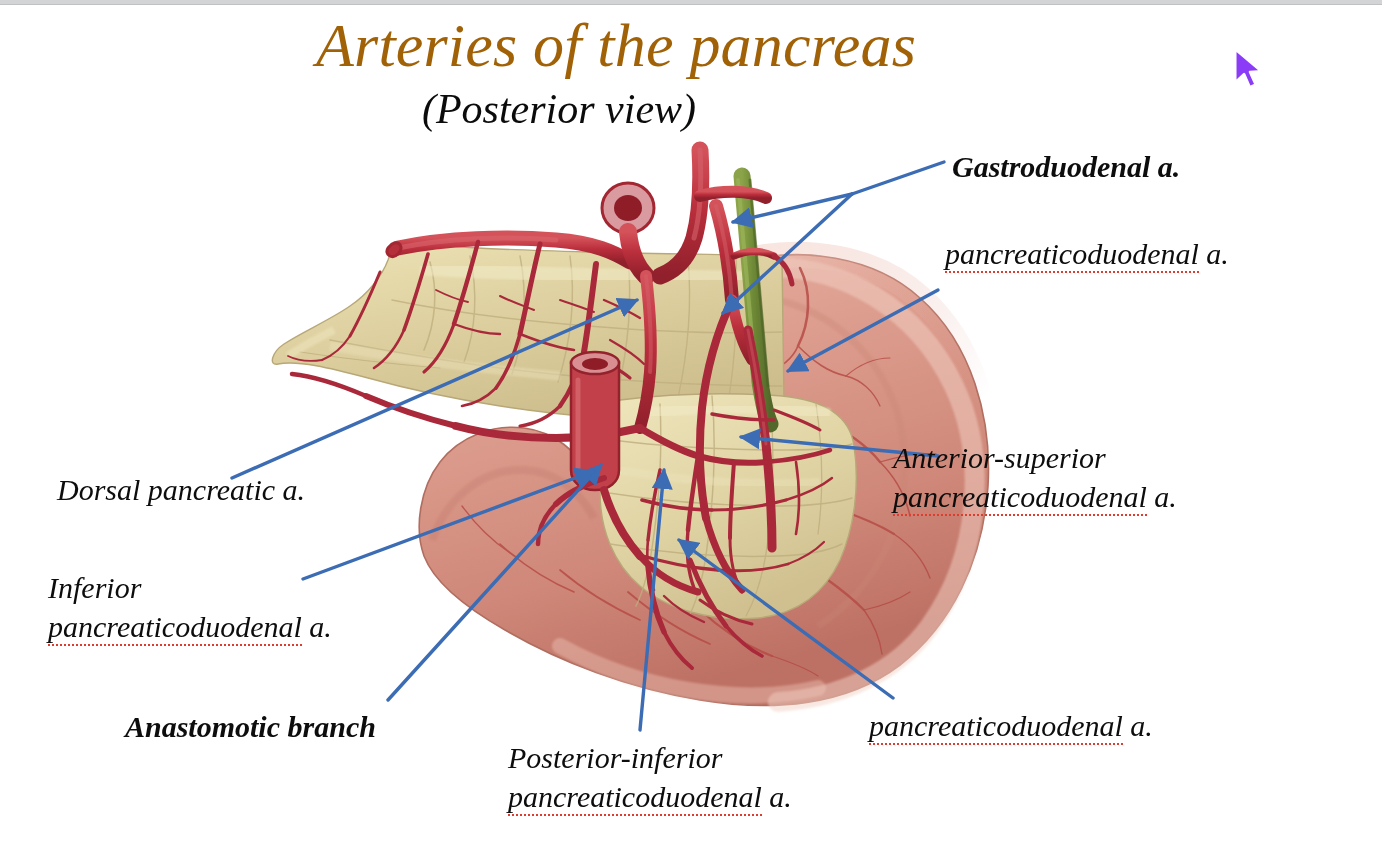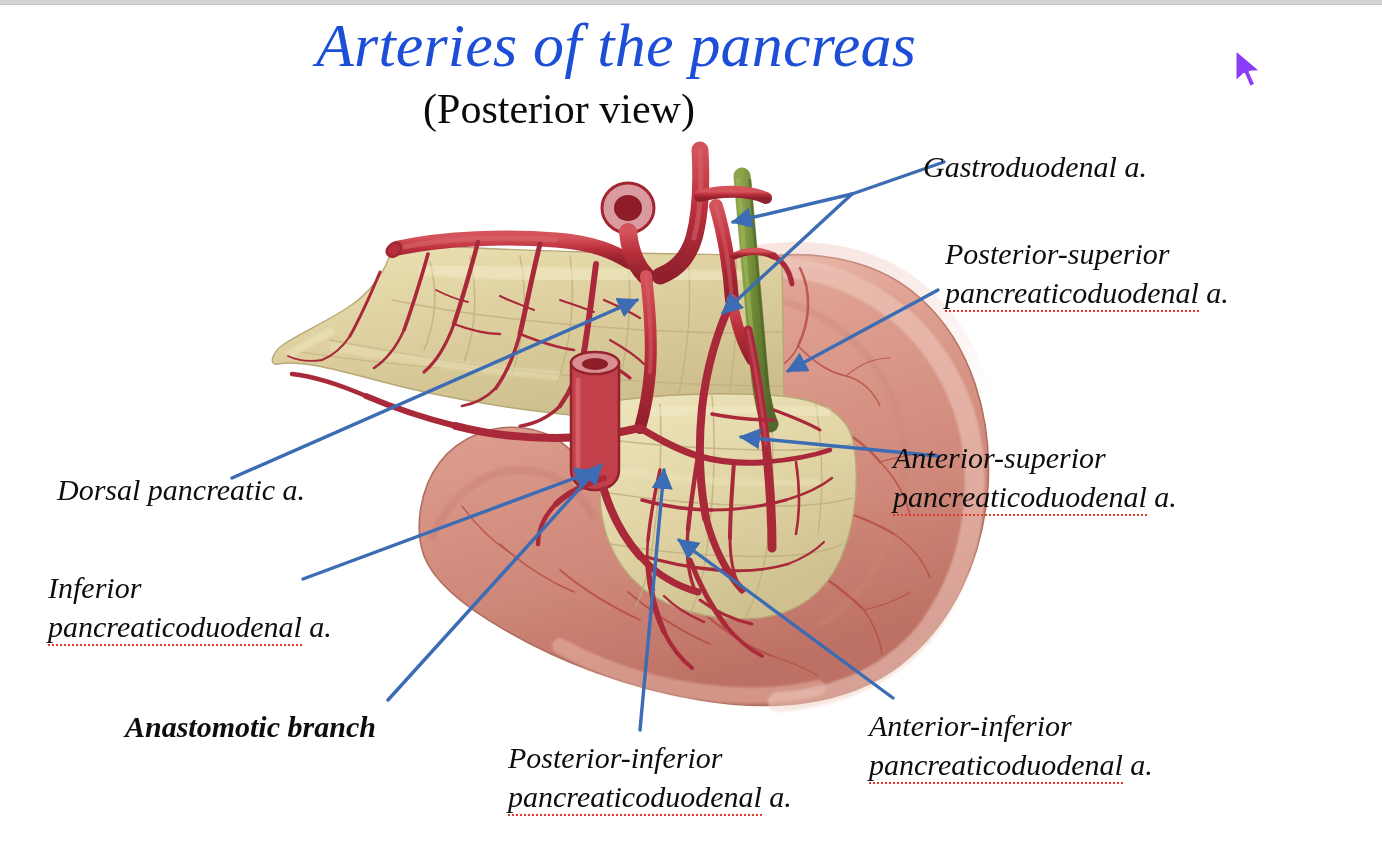--- a/index.html
+++ b/index.html
@@ -25,27 +25,28 @@
     box-sizing:border-box;
   }
 
   
   .title{
     position:absolute;left:0;top:14px;width:1282px;
     text-align:center;
     font-style:italic;
     font-size:62px;
     line-height:1.0;
-    color:#1d4ed8;
+    color:#a16207;
     letter-spacing:.2px;
   }
   .title-inner{display:inline-block;transform:translateX(-25px);}
   .subtitle{
     position:absolute;left:0;top:88px;width:1158px;
     text-align:center;
+    font-style:italic;
     font-size:42px;
     line-height:1.0;
     color:#0b0b0b;
   }
   .subtitle-inner{display:inline-block;transform:translateX(-20px);}
 
   
   .label{
     position:absolute;
     font-style:italic;
@@ -350,33 +351,31 @@
   </svg>
 
   <div class="title">
     <span class="title-inner">Arteries of the pancreas</span>
   </div>
   <div class="subtitle">
     <span class="subtitle-inner">(Posterior view)</span>
   </div>
 
   <div id="labels-layer">
-      <div class="label" style="left: 923px; top: 147px;">
+      <div class="label" style="left: 952px; top: 147px; font-weight: bold;">
         <span class="ln">Gastroduodenal a.</span>
       </div>
       <div class="label" style="left: 945px; top: 234px;">
-        <span class="ln">Posterior-superior</span>
         <span class="ln"><span class="sp">pancreaticoduodenal</span> a.</span>
       </div>
       <div class="label" style="left: 893px; top: 438px;">
         <span class="ln">Anterior-superior</span>
         <span class="ln"><span class="sp">pancreaticoduodenal</span> a.</span>
       </div>
       <div class="label" style="left: 869px; top: 706px;">
-        <span class="ln">Anterior-inferior</span>
         <span class="ln"><span class="sp">pancreaticoduodenal</span> a.</span>
       </div>
       <div class="label" style="left: 472px; top: 738px; margin-left: 36px;">
         <span class="ln">Posterior-inferior</span>
         <span class="ln"><span class="sp">pancreaticoduodenal</span> a.</span>
       </div>
       <div class="label" style="left: 125px; top: 707px; font-weight: bold;">
         <span class="ln">Anastomotic branch</span>
       </div>
       <div class="label" style="left: 38px; top: 568px; margin-left: 10px;">

